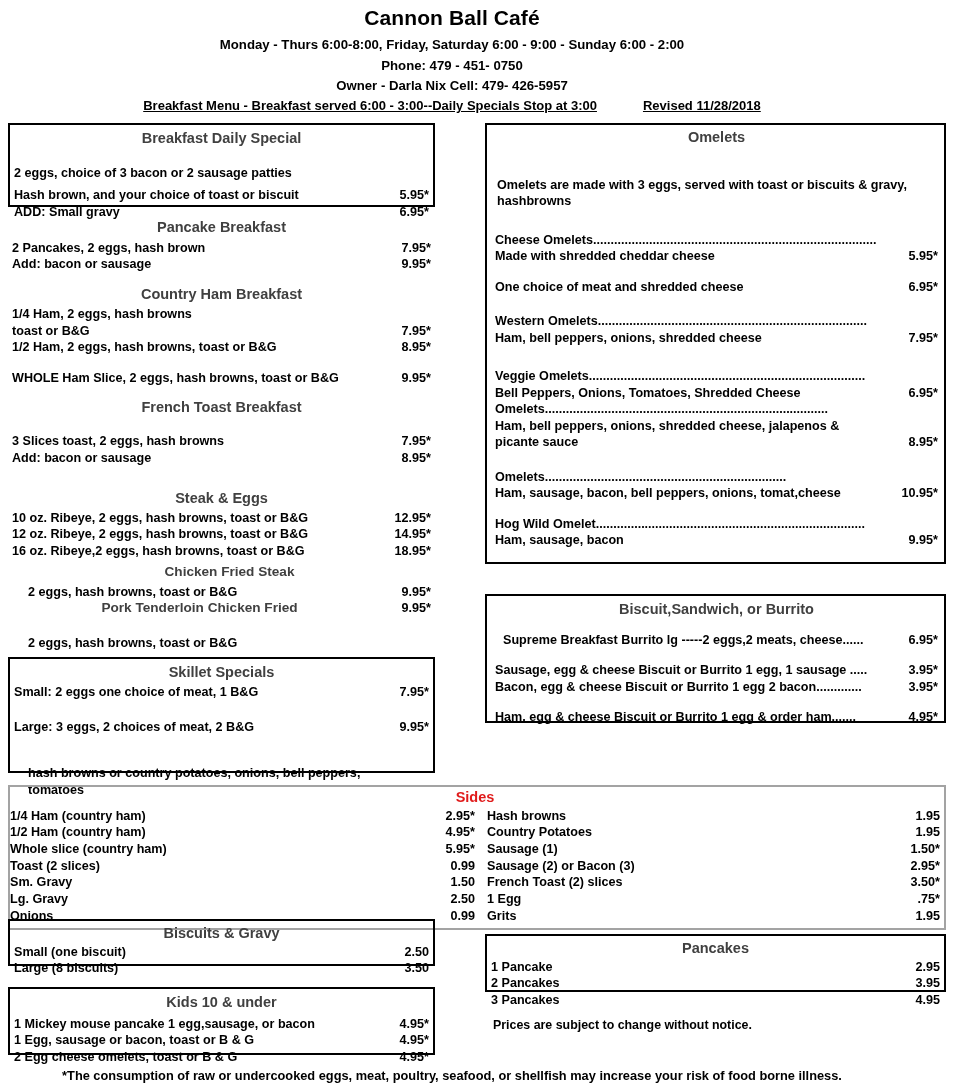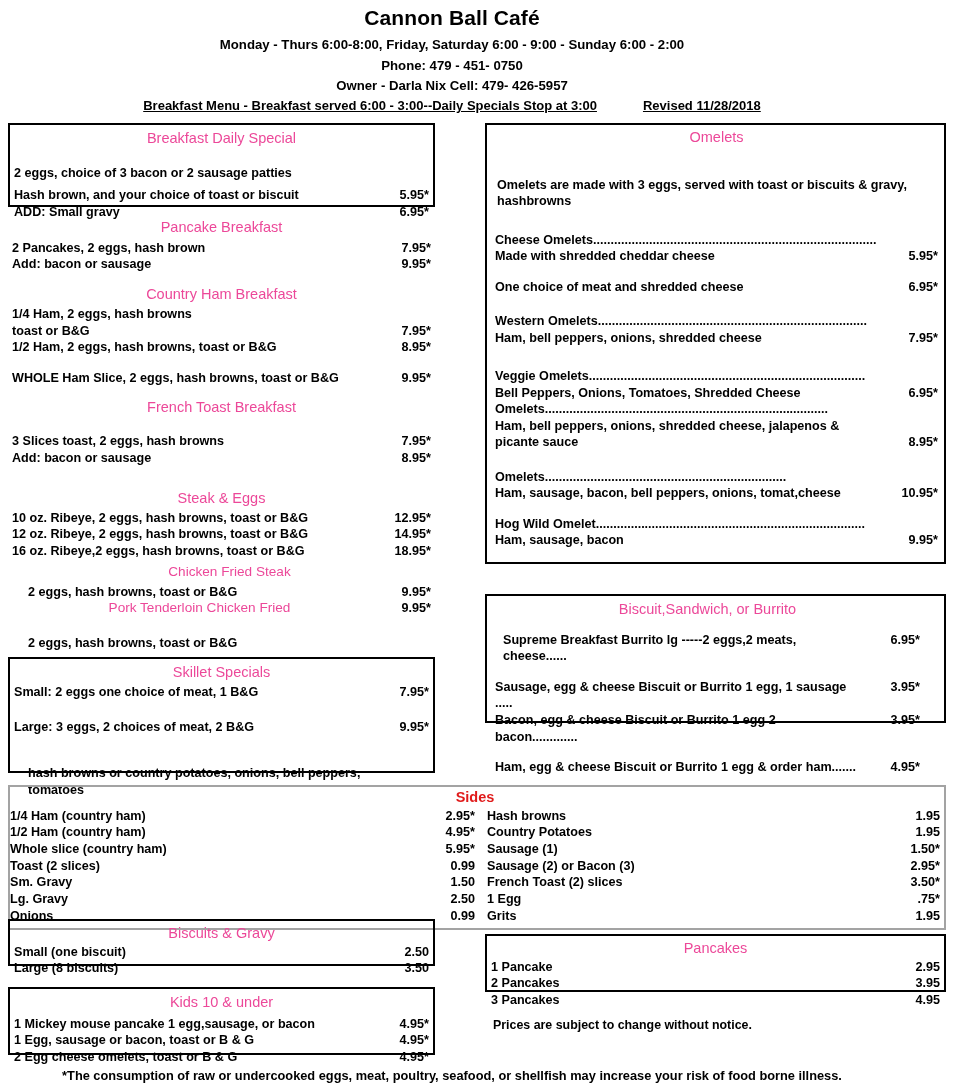--- a/index.html
+++ b/index.html
@@ -40,21 +40,21 @@
     position: absolute; left: 8px; top: 0; width: 427px;
   }
   .col-right {
     position: absolute; left: 485px; top: 0; width: 461px;
   }
 
   .boxed { border: 2px solid #000; padding: 3px 4px 4px 4px; }
   .open  { padding: 0 4px; }
 
   .sec-title {
-    color: #ec4899; font-weight: normal; text-align: center;
+    color: #404040; font-weight: bold; text-align: center;
     font-size: 14.5px; line-height: 1.25; margin: 1px 0 3px 0;
   }
   .sec-title.small { font-size: 13.6px; }
 
   .row {
     display: flex; align-items: baseline; justify-content: space-between;
     font-size: 12.6px; font-weight: bold; line-height: 1.32;
   }
   .row .nm { flex: 1 1 auto; padding-right: 8px; }
   .row .pr { flex: 0 0 auto; text-align: right; white-space: nowrap; }
@@ -282,21 +282,21 @@
 
         <div>
           <div class="dotrow">Hog Wild Omelet.............................................................................</div>
           <div class="row">
             <span class="nm">Ham, sausage, bacon</span>
             <span class="pr pr-w">9.95*</span>
           </div>
         </div>
       </section>
 
-      <section class="boxed" style="margin-top:30px;height:129px;padding:3px 24px 3px 8px;">
+      <section class="boxed" style="margin-top:30px;height:129px;padding:3px 6px 3px 8px;">
         <div class="sec-title">Biscuit,Sandwich, or Burrito</div>
         <div class="spacer10"></div>
         <div class="row" style="padding-left:8px;">
           <span class="nm">Supreme Breakfast Burrito lg -----2 eggs,2 meats, cheese......</span>
           <span class="pr pr-w">6.95*</span>
         </div>
         <div class="spacer14"></div>
         <div class="row">
           <span class="nm">Sausage, egg &amp; cheese Biscuit or Burrito 1 egg, 1 sausage .....</span>
           <span class="pr pr-w">3.95*</span>

